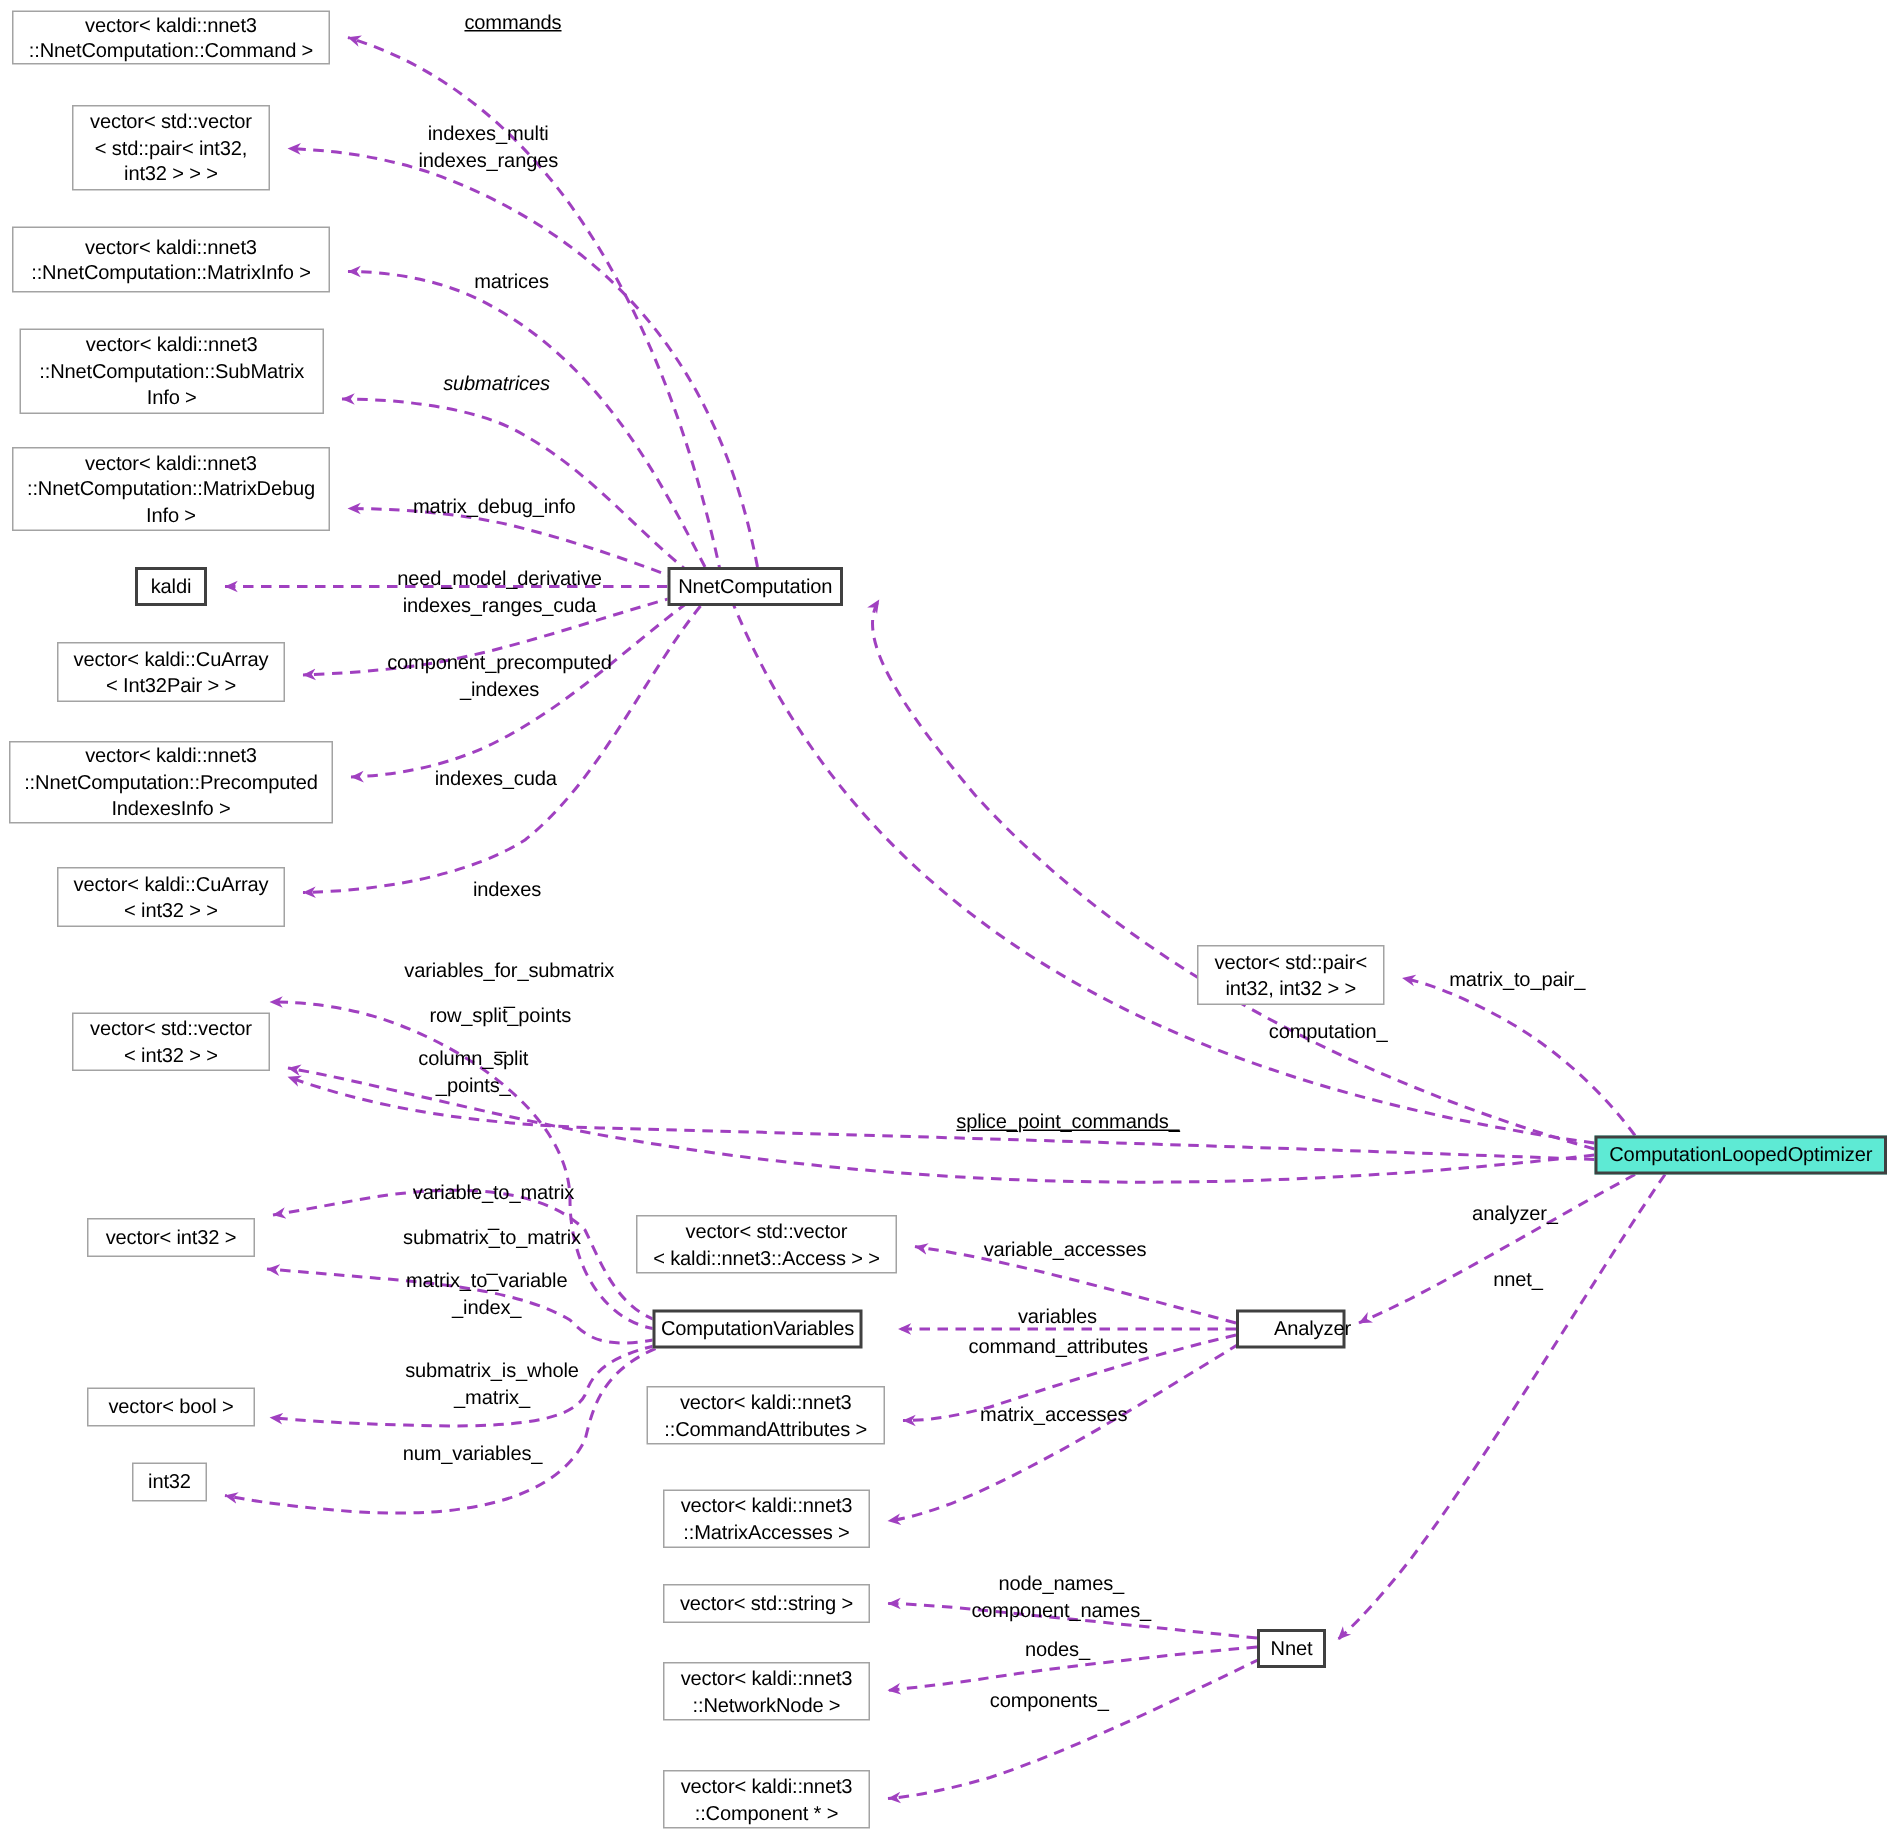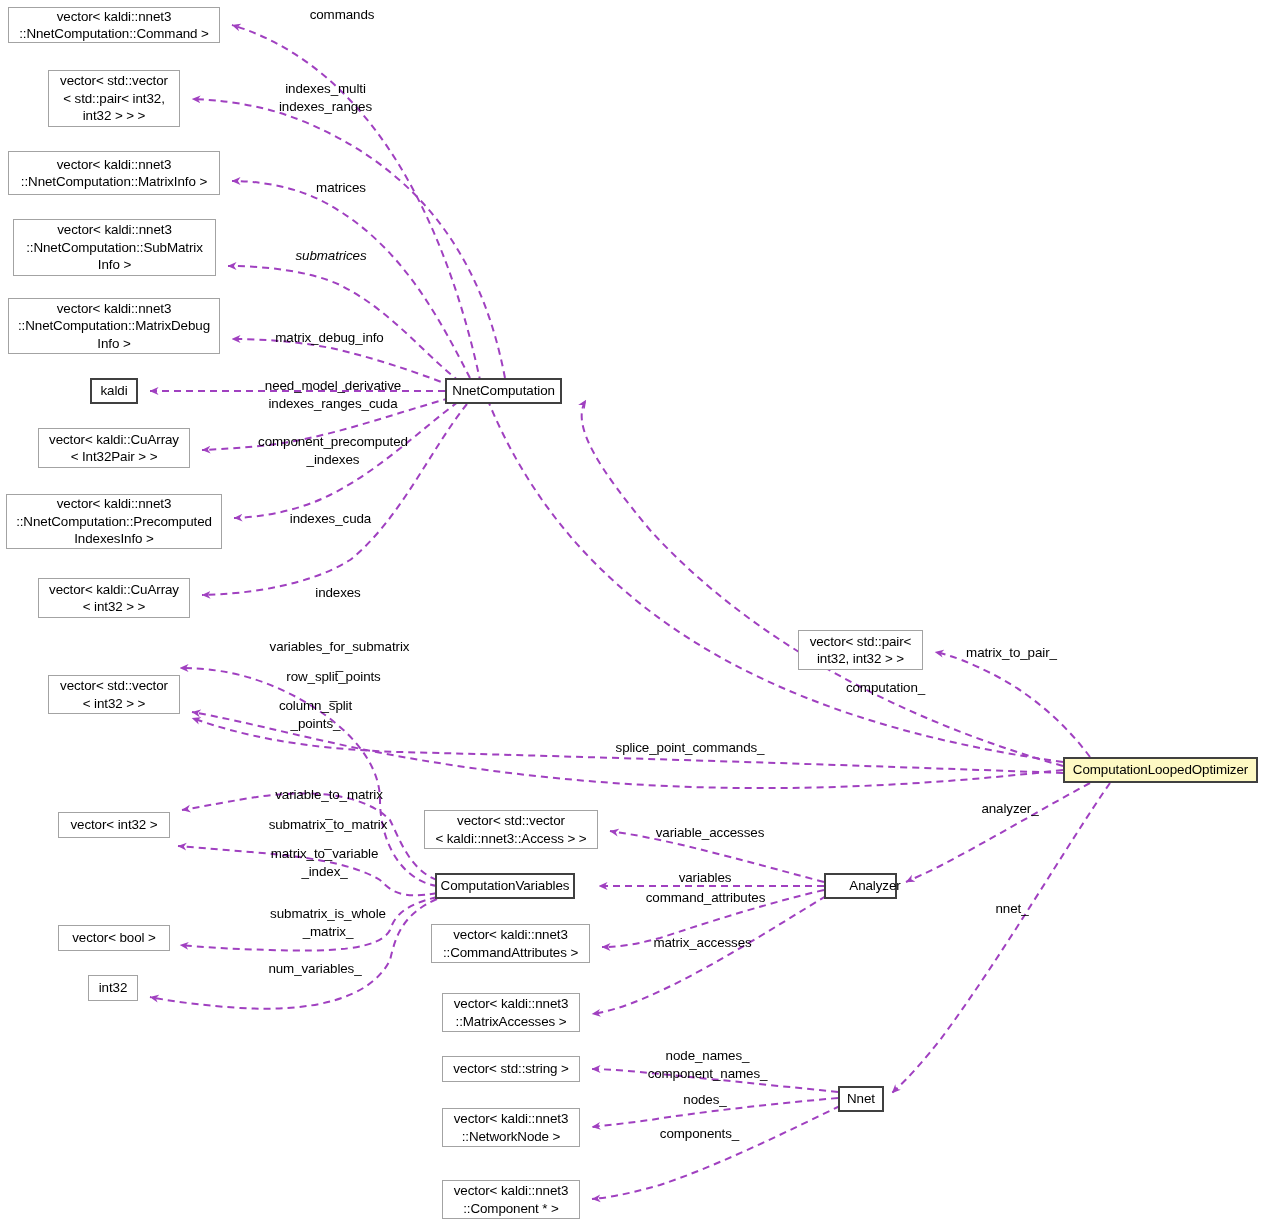--- a/index.html
+++ b/index.html
@@ -18,21 +18,21 @@
     text-align:center;
     background:#ffffff;
     border:1px solid #a3a3a3;
     color:#000000;
     font-size:13.4px;
     line-height:17.5px;
     white-space:pre;
     letter-spacing:-0.1px;
   }
   .uml-node.key{border:2px solid #404040;}
-  .uml-node.focus{border:2px solid #404040;background:#fef9c3;}
+  .uml-node.focus{border:2px solid #404040;background:#5eead4;}
   .edge-label{
     position:absolute;
     color:#000000;
     font-size:13.4px;
     line-height:17.5px;
     white-space:pre;
     text-align:center;
     letter-spacing:-0.1px;
   }
 </style>
@@ -118,21 +118,21 @@
 ::NetworkNode &gt;</div>
       <div class="uml-node" style="left: 442px; top: 1180px; width: 138px; height: 39px;">vector&lt; kaldi::nnet3
 ::Component * &gt;</div>
       <div class="uml-node" style="left: 798px; top: 630px; width: 125px; height: 40px;">vector&lt; std::pair&lt;
 int32, int32 &gt; &gt;</div>
       <div class="uml-node key" style="left: 824px; top: 873px; width: 73px; height: 26px; padding-left: 29px;">Analyzer</div>
       <div class="uml-node key" style="left: 838px; top: 1086px; width: 46px; height: 26px;">Nnet</div>
       <div class="uml-node focus" style="left: 1063px; top: 757px; width: 195px; height: 26px;">ComputationLoopedOptimizer</div>
     </div>
   <div id="labels-layer">
-      <div class="edge-label" style="left: 282px; top: 6px; width: 120px;">commands</div>
+      <div class="edge-label" style="left: 282px; top: 6px; width: 120px; text-decoration: underline;">commands</div>
       <div class="edge-label" style="left: 258px; top: 80px; width: 135px;">indexes_multi
 indexes_ranges</div>
       <div class="edge-label" style="left: 286px; top: 179px; width: 110px;">matrices</div>
       <div class="edge-label" style="left: 271px; top: 247px; width: 120px; font-style: italic;">submatrices</div>
       <div class="edge-label" style="left: 257px; top: 329px; width: 145px;">matrix_debug_info</div>
       <div class="edge-label" style="left: 248px; top: 377px; width: 170px;">need_model_derivative
 indexes_ranges_cuda</div>
       <div class="edge-label" style="left: 243px; top: 433px; width: 180px;">component_precomputed
 _indexes</div>
       <div class="edge-label" style="left: 268px; top: 510px; width: 125px; text-align: center;">indexes_cuda</div>
@@ -155,18 +155,18 @@
       <div class="edge-label" style="left: 635px; top: 824px; width: 150px;">variable_accesses</div>
       <div class="edge-label" style="left: 645px; top: 869px; width: 120px;">variables</div>
       <div class="edge-label" style="left: 618px; top: 889px; width: 175px;">command_attributes</div>
       <div class="edge-label" style="left: 625px; top: 934px; width: 155px;">matrix_accesses</div>
       <div class="edge-label" style="left: 620px; top: 1047px; width: 175px;">node_names_
 component_names_</div>
       <div class="edge-label" style="left: 650px; top: 1091px; width: 110px;">nodes_</div>
       <div class="edge-label" style="left: 632px; top: 1125px; width: 135px;">components_</div>
       <div class="edge-label" style="left: 944px; top: 644px; width: 135px;">matrix_to_pair_</div>
       <div class="edge-label" style="left: 818px; top: 679px; width: 135px;">computation_</div>
-      <div class="edge-label" style="left: 595px; top: 739px; width: 190px;">splice_point_commands_</div>
+      <div class="edge-label" style="left: 617px; top: 739px; width: 190px; text-decoration: underline;">splice_point_commands_</div>
       <div class="edge-label" style="left: 955px; top: 800px; width: 110px;">analyzer_</div>
-      <div class="edge-label" style="left: 967px; top: 900px; width: 90px;">nnet_</div>
+      <div class="edge-label" style="left: 967px; top: 844px; width: 90px;">nnet_</div>
     </div>
 
 </div>
 
 </body></html>

